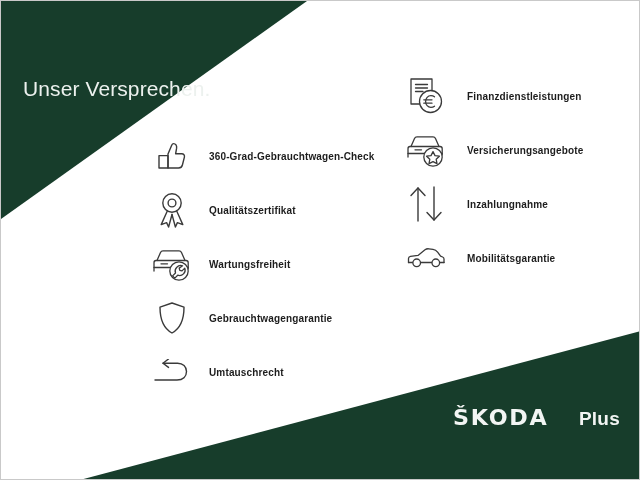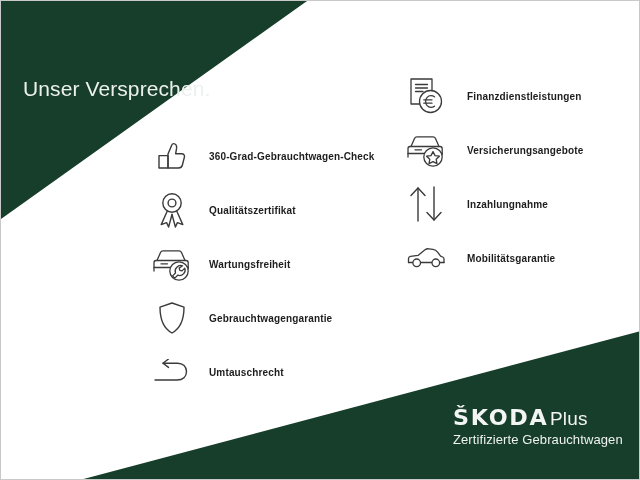--- a/index.html
+++ b/index.html
@@ -81,22 +81,23 @@
   .brand-mark{
     font-size:21px;
     font-weight:700;
     letter-spacing:1.6px;
     font-family:"DejaVu Sans", sans-serif;
     transform:scaleX(1.06);
     transform-origin:left center;
   }
   .brand-plus{
     font-size:19px;
-    font-weight:400;
+    font-weight:700;
     letter-spacing:0.2px;
+    margin-left:29px;
   }
   .brand-sub{
     margin-top:2px;
     font-size:13px;
     font-weight:400;
     color:#eef2f0;
     letter-spacing:0.1px;
     white-space:nowrap;
   }
 </style>
@@ -230,16 +231,15 @@
     </div>
 
 
   </div>
 
   <div class="brand">
     <div class="brand-row">
       <span class="brand-mark">ŠKODA</span>
       <span class="brand-plus">Plus</span>
     </div>
-    <div class="brand-sub">Zertifizierte Gebrauchtwagen</div>
   </div>
 
 </div>
 
 </body></html>

